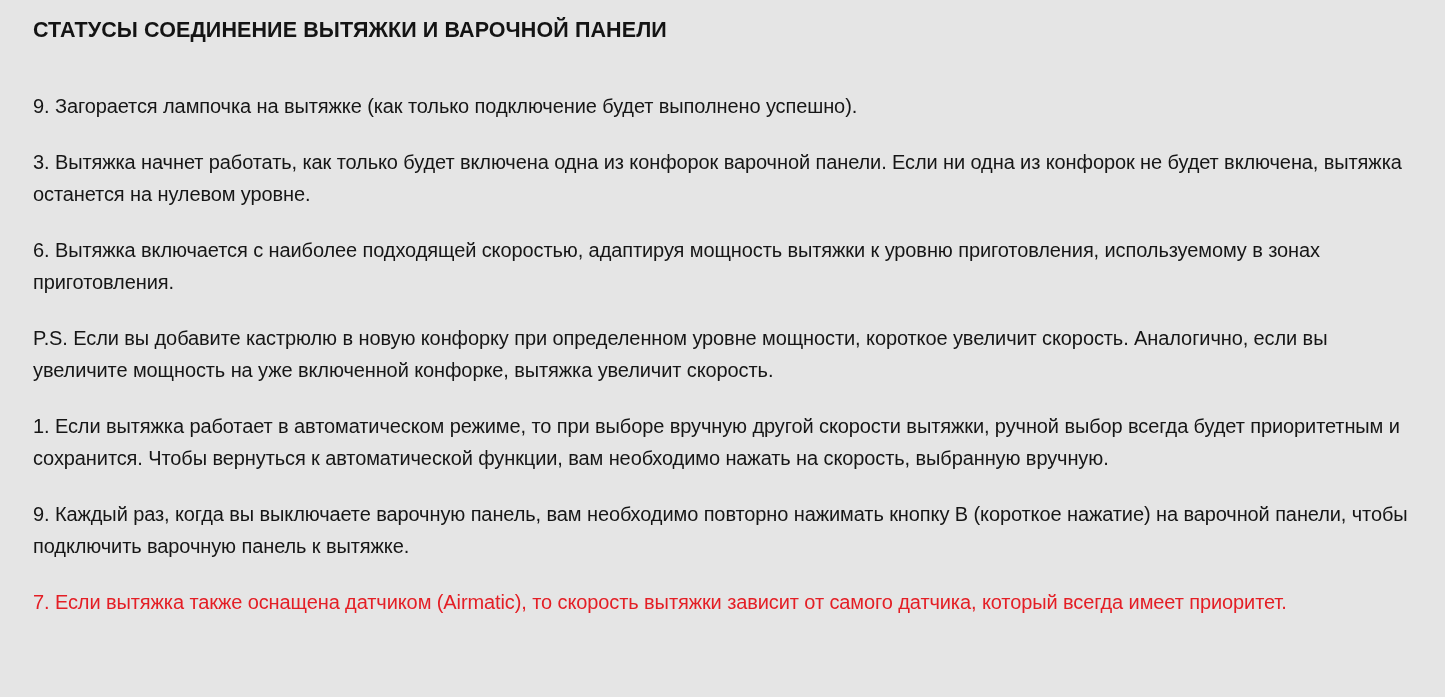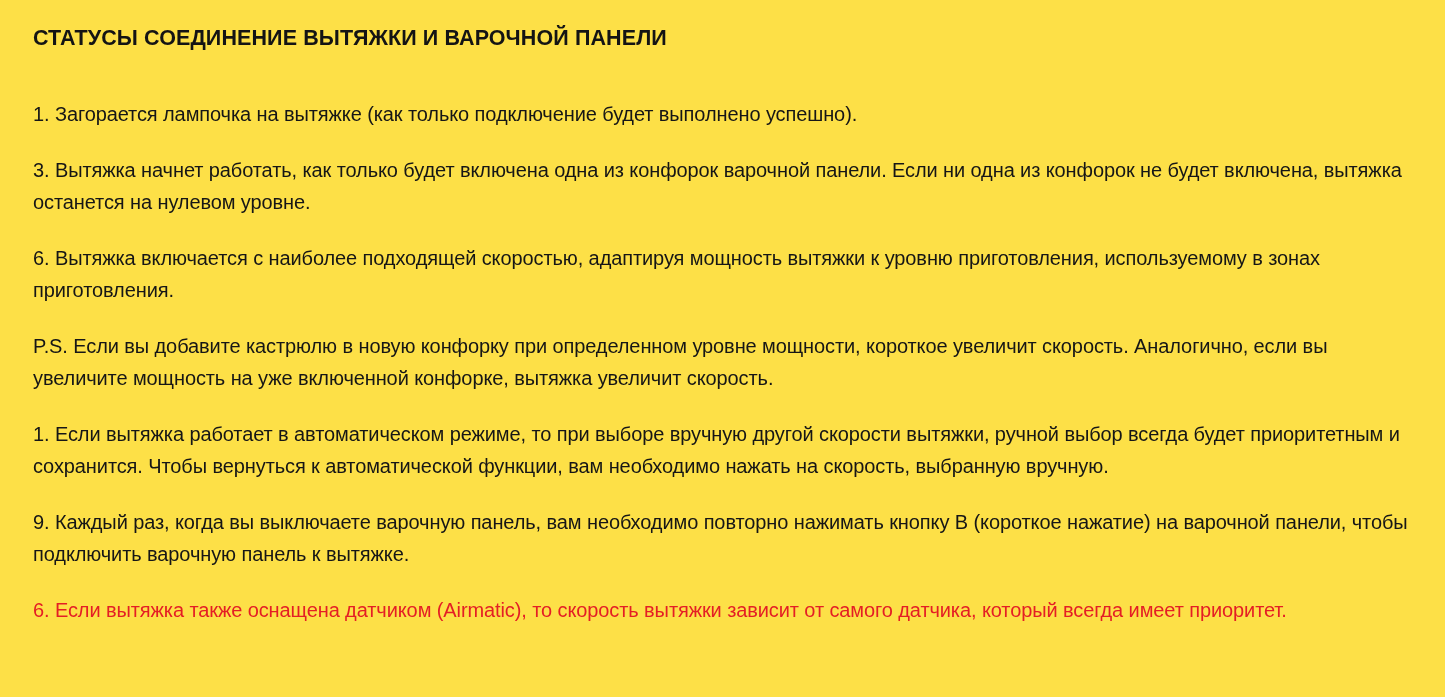--- a/index.html
+++ b/index.html
@@ -11,22 +11,22 @@
     width: 1445px;
     height: 697px;
     box-sizing: border-box;
     overflow: hidden;
     font-family: "Liberation Sans", "DejaVu Sans", sans-serif;
   }
   .page {
     box-sizing: border-box;
     width: 100%;
     height: 100%;
-    padding: 24px 30px 0 33px;
-    background: #fde047;
+    padding: 16px 30px 0 33px;
+    background: #e5e5e5;
   }
   .doc-title {
     font-size: 21.5px;
     font-weight: 700;
     color: #141414;
     letter-spacing: 0.1px;
     line-height: 28px;
     margin: 0 0 46px 0;
   }
   .para {
@@ -37,26 +37,26 @@
     margin: 0 0 24px 0;
     letter-spacing: -0.1px;
   }
 </style>
 </head>
 <body>
 
 <div class="page">
   <h1 class="doc-title">СТАТУСЫ СОЕДИНЕНИЕ ВЫТЯЖКИ И ВАРОЧНОЙ ПАНЕЛИ</h1>
 
-  <p class="para" style="color: rgb(22, 22, 22);">1. Загорается лампочка на вытяжке (как только подключение будет выполнено успешно).</p>
+  <p class="para" style="color: rgb(22, 22, 22);">9. Загорается лампочка на вытяжке (как только подключение будет выполнено успешно).</p>
 
   <p class="para" style="color: rgb(22, 22, 22);">3. Вытяжка начнет работать, как только будет включена одна из конфорок варочной панели. Если ни одна из конфорок не будет включена, вытяжка останется на нулевом уровне.</p>
 
   <p class="para" style="color: rgb(22, 22, 22);">6. Вытяжка включается с наиболее подходящей скоростью, адаптируя мощность вытяжки к уровню приготовления, используемому в зонах приготовления.</p>
 
   <p class="para" style="color: rgb(22, 22, 22);">P.S. Если вы добавите кастрюлю в новую конфорку при определенном уровне мощности, короткое увеличит скорость. Аналогично, если вы увеличите мощность на уже включенной конфорке, вытяжка увеличит скорость.</p>
 
   <p class="para" style="color: rgb(22, 22, 22);">1. Если вытяжка работает в автоматическом режиме, то при выборе вручную другой скорости вытяжки, ручной выбор всегда будет приоритетным и сохранится. Чтобы вернуться к автоматической функции, вам необходимо нажать на скорость, выбранную вручную.</p>
 
   <p class="para" style="color: rgb(22, 22, 22);">9. Каждый раз, когда вы выключаете варочную панель, вам необходимо повторно нажимать кнопку B (короткое нажатие) на варочной панели, чтобы подключить варочную панель к вытяжке.</p>
 
-  <p class="para" style="color: rgb(228, 30, 37);">6. Если вытяжка также оснащена датчиком (Airmatic), то скорость вытяжки зависит от самого датчика, который всегда имеет приоритет.</p>
+  <p class="para" style="color: rgb(228, 30, 37);">7. Если вытяжка также оснащена датчиком (Airmatic), то скорость вытяжки зависит от самого датчика, который всегда имеет приоритет.</p>
 </div>
 
 </body></html>

